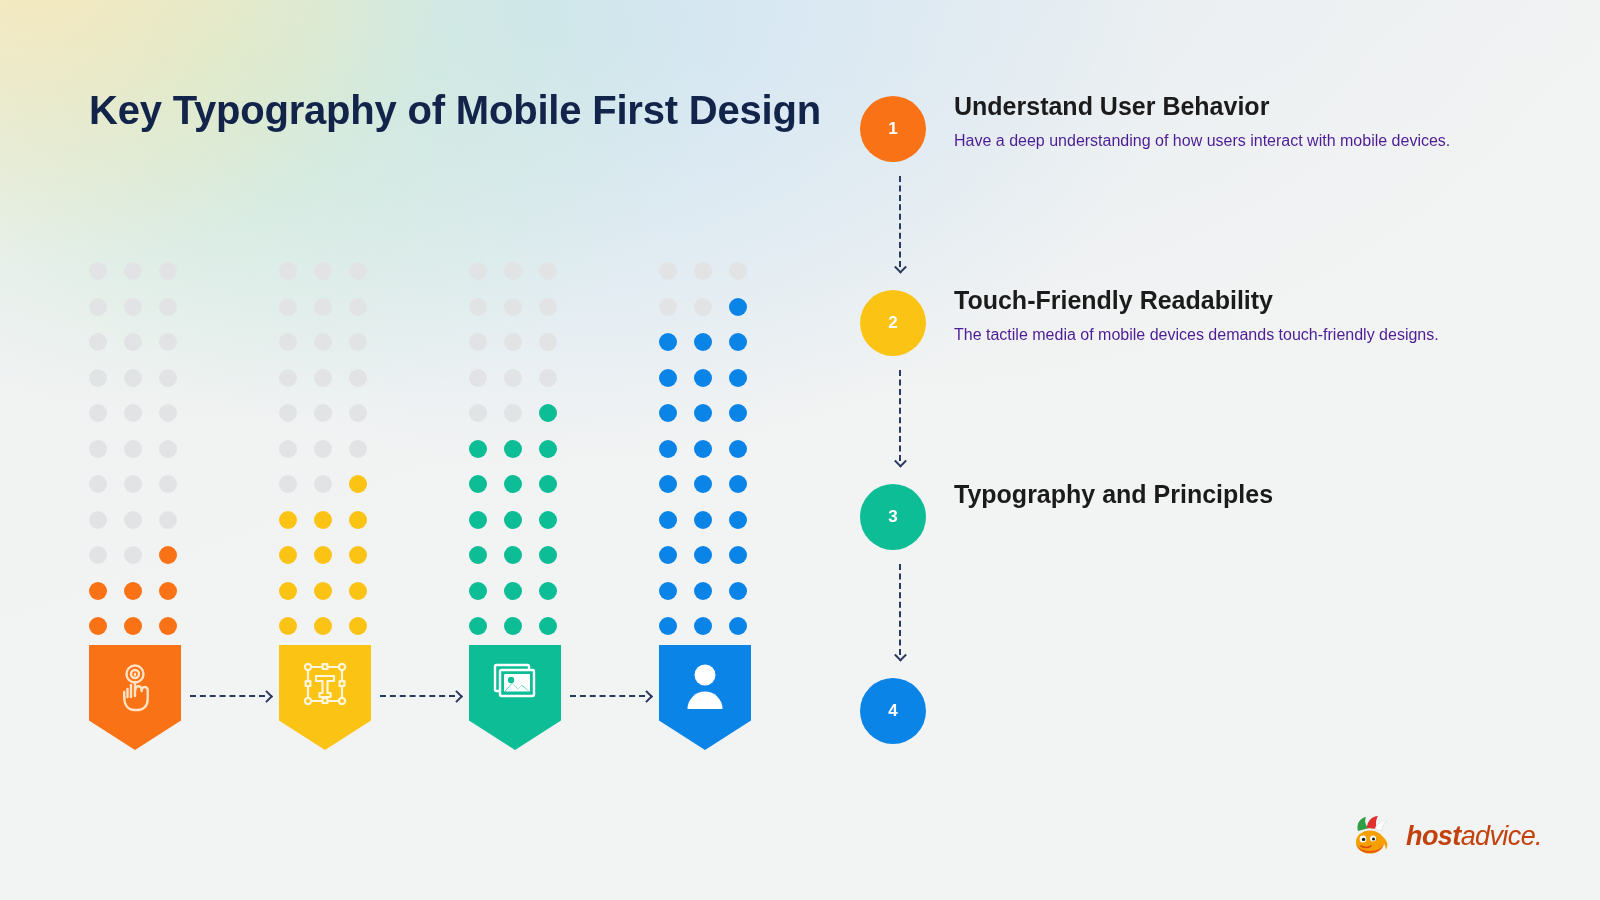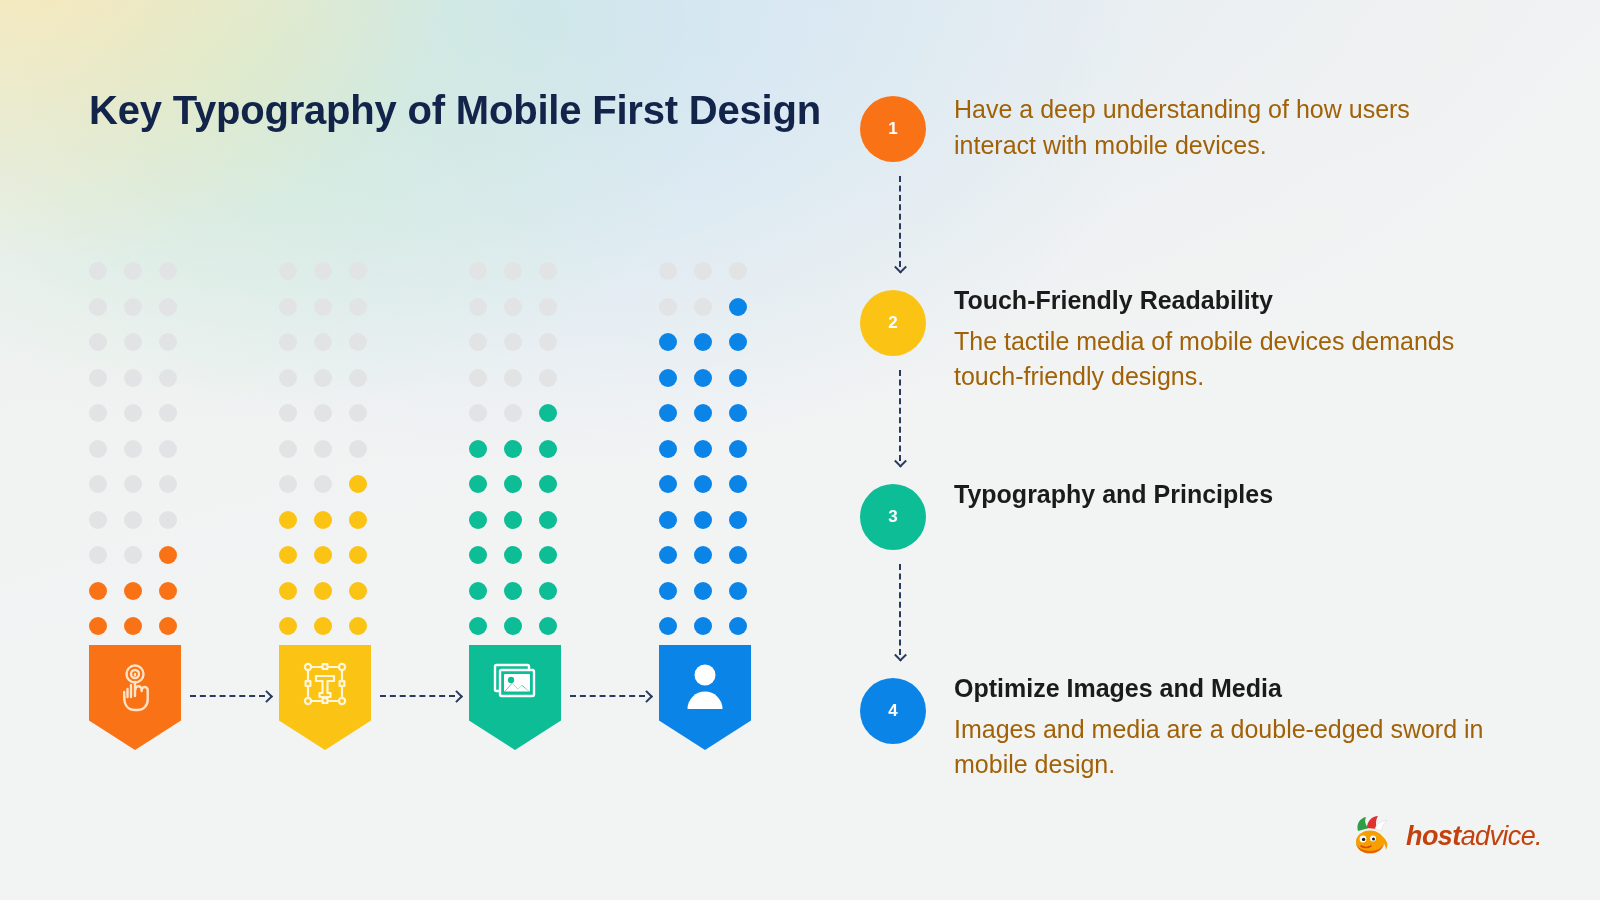--- a/index.html
+++ b/index.html
@@ -170,23 +170,23 @@
   .step-title {
     font-size: 25px;
     font-weight: 700;
     color: #1b1b1b;
     line-height: 1.15;
     margin-bottom: 9px;
     white-space: nowrap;
   }
 
   .step-desc {
-    font-size: 25px;
+    font-size: 16px;
     font-weight: 400;
-    color: #a16207;
+    color: #4c1d95;
     line-height: 1.42;
     max-width: 540px;
   }
 
   .step-connector {
     position: absolute;
     left: 33px;
     top: 84px;
     width: 14px;
     height: 100px;
@@ -543,20 +543,21 @@
         </svg>
       </div>
     </div>
 
   </div>
 
   <div class="steps" id="steps">
       <div class="step">
         <div class="step-badge" style="background: rgb(249, 115, 22);">1</div>
         <div class="step-body">
+          <div class="step-title">Understand User Behavior</div>
           <div class="step-desc">Have a deep understanding of how users interact with mobile devices.</div>
         </div>
         <div class="step-connector">
           <span class="conn-line"></span>
           <span class="conn-head"></span>
         </div>
       </div>
       <div class="step">
         <div class="step-badge" style="background: rgb(251, 195, 20);">2</div>
         <div class="step-body">
@@ -573,24 +574,20 @@
         <div class="step-body">
           <div class="step-title">Typography and Principles</div>
         </div>
         <div class="step-connector">
           <span class="conn-line"></span>
           <span class="conn-head"></span>
         </div>
       </div>
       <div class="step">
         <div class="step-badge" style="background: rgb(11, 132, 232);">4</div>
-        <div class="step-body">
-          <div class="step-title">Optimize Images and Media</div>
-          <div class="step-desc">Images and media are a double-edged sword in mobile design.</div>
-        </div>
       </div>
     </div>
 
   <div class="logo">
     <svg class="logo-mark" width="46" height="44" viewBox="0 0 46 44">
       <path d="M10 17 C8 10 12 4 18 3 C16 8 18 12 21 14 Z" fill="#2f9e44"></path>
       <path d="M19 14 C19 7 24 2 30 2 C27 7 28 12 29 15 Z" fill="#e03131"></path>
       <path d="M27 15 C29 9 34 6 39 7 C35 10 34 14 34 17 Z" fill="#ffffff" stroke="#d9d9d9" stroke-width="0.6"></path>
       <ellipse cx="22" cy="28" rx="14" ry="11.5" fill="#f59f00"></ellipse>
       <path d="M8 28 C8 34 13 39 22 39 C31 39 36 34 36 28 C36 33 30 37 22 37 C14 37 8 33 8 28 Z" fill="#e8590c"></path>

